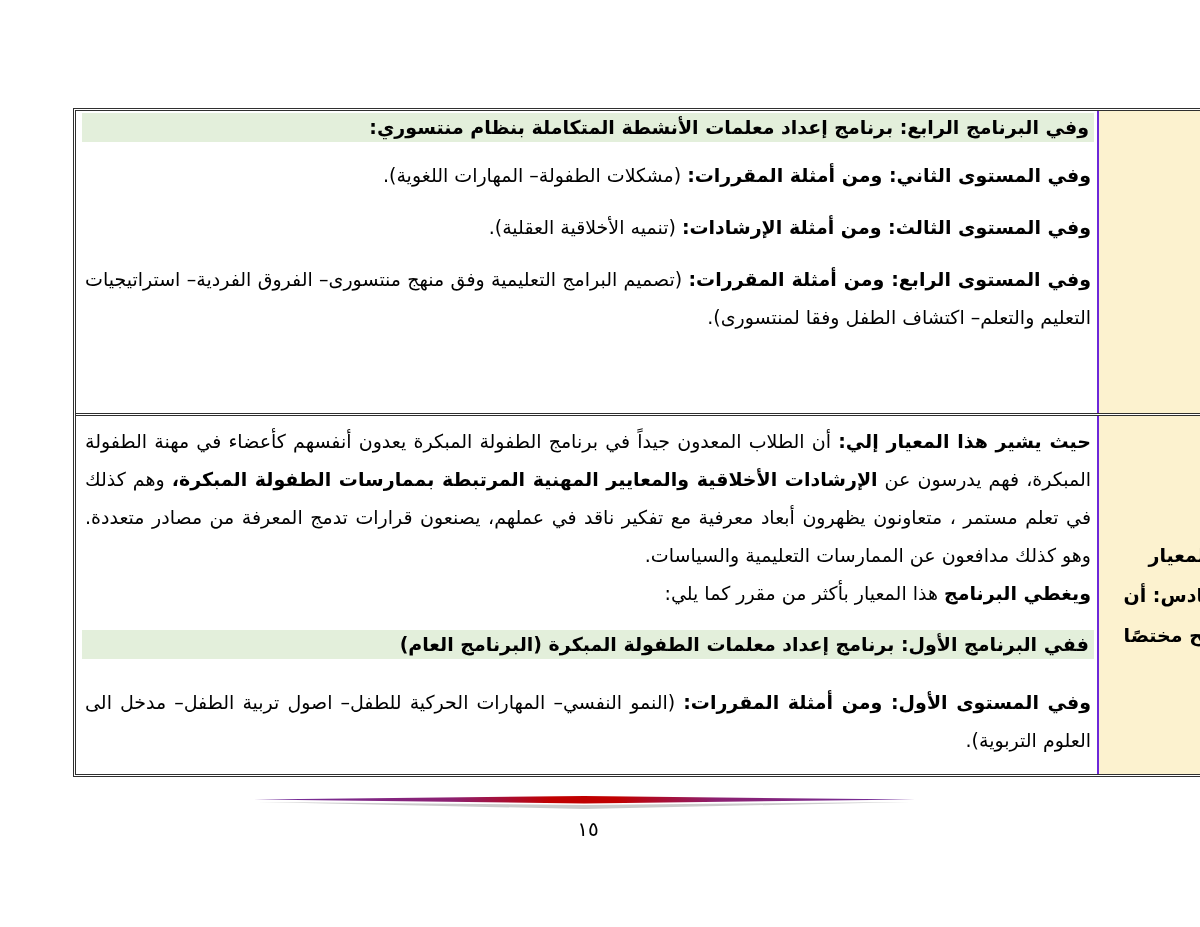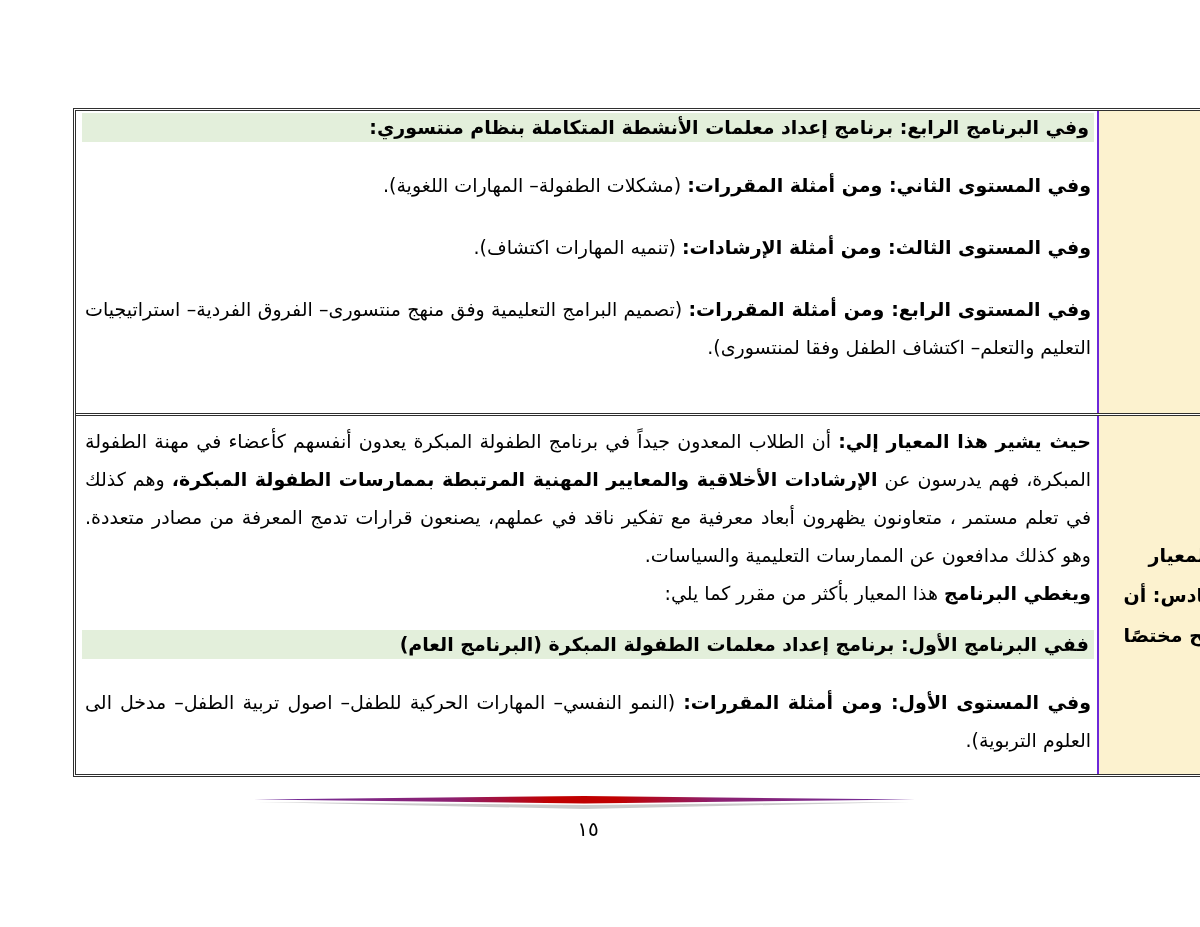--- a/index.html
+++ b/index.html
@@ -51,21 +51,21 @@
     font-weight: bold;
     font-size: 19px;
     line-height: 21px;
     padding: 4px 5px;
     text-align: right;
   }
   p { margin: 0; }
   .level {
     line-height: 38px;
     text-align: justify;
-    margin-top: 24px;
+    margin-top: 14px;
     padding: 0 3px;
   }
   .level.first { margin-top: 28px; }
   .para {
     line-height: 38px;
     text-align: justify;
     margin-top: 4px;
     padding: 0 3px;
   }
   .covers {
@@ -96,21 +96,21 @@
 
 <div class="page">
 
   <div class="doc-table">
 
     <div class="trow row1">
       <div class="cell-criterion"></div>
       <div class="cell-content">
         <div class="green-band">وفي البرنامج الرابع: برنامج إعداد معلمات الأنشطة المتكاملة بنظام منتسوري:</div>
         <p class="level"><b>وفي المستوى الثاني: ومن أمثلة المقررات:</b><span> (مشكلات الطفولة– المهارات اللغوية).</span></p>
-        <p class="level"><b>وفي المستوى الثالث: ومن أمثلة الإرشادات:</b><span> (تنميه المهارات اكتشاف).</span></p>
+        <p class="level"><b>وفي المستوى الثالث: ومن أمثلة الإرشادات:</b><span> (تنميه الأخلاقية العقلية).</span></p>
         <p class="level"><b>وفي المستوى الرابع: ومن أمثلة المقررات:</b><span> (تصميم البرامج التعليمية وفق منهج منتسورى– الفروق الفردية– استراتيجيات التعليم والتعلم– اكتشاف الطفل وفقا لمنتسورى).</span></p>
       </div>
     </div>
 
     <div class="trow row2">
       <div class="cell-criterion">
         <div>المعيار السادس: أن تصبح مختصًا</div>
       </div>
       <div class="cell-content">
         <p class="para"><b>حيث يشير هذا المعيار إلي:</b><span> أن الطلاب المعدون جيداً في برنامج الطفولة المبكرة يعدون أنفسهم كأعضاء في مهنة الطفولة المبكرة، فهم يدرسون عن </span><b>الإرشادات الأخلاقية والمعايير المهنية المرتبطة بممارسات الطفولة المبكرة،</b><span> وهم كذلك في تعلم مستمر ، متعاونون يظهرون أبعاد معرفية مع تفكير ناقد في عملهم، يصنعون قرارات تدمج المعرفة من مصادر متعددة. وهو كذلك مدافعون عن الممارسات التعليمية والسياسات.</span></p>

